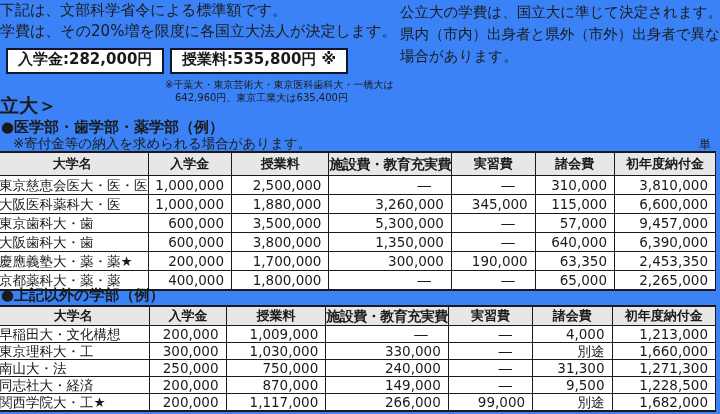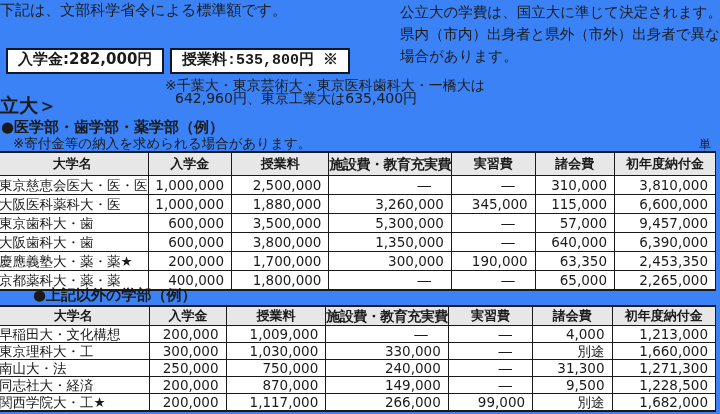--- a/index.html
+++ b/index.html
@@ -3,29 +3,29 @@
 <meta charset="utf-8">
 <style>
   html,body{margin:0;padding:0;background:#fff;}
   .page{position:relative;width:720px;height:414px;overflow:hidden;background:#3b82f6;
         color:#1a1a1a;font-family:"DejaVu Sans","Liberation Sans",sans-serif;}
   .abs{position:absolute;white-space:nowrap;}
   .n1{left:0;top:1px;font-size:15px;}
   .n2{left:0;top:22px;font-size:15px;}
   .feebox{border:2px solid #0f172a;font-weight:bold;font-size:15px;padding:0 10px 3px 10px;background:#fff;}
   .b1{left:6px;top:48px;}
-  .b2{left:170px;top:48px;font-family:Liberation Mono, monospace;}
-  .fn{left:165px;top:79px;font-size:14px;line-height:12.5px;}
+  .b2{left:170px;top:48px;}
+  .fn{left:165px;top:79px;font-size:10px;line-height:12.5px;}
   .fn .fn2{padding-left:10px;}
   .pub{left:400px;top:1px;font-size:14.5px;line-height:22px;}
   .sec{left:0;top:93px;font-size:19px;font-weight:bold;}
   .t1title{left:1px;top:118px;font-size:15px;font-weight:bold;}
   .t1note{left:13px;top:135px;font-size:13.5px;}
   .unit{left:699px;top:136px;font-size:12px;}
-  .t2title{left:1px;top:286px;font-size:15px;font-weight:bold;margin-left:32px;}
+  .t2title{left:1px;top:286px;font-size:15px;font-weight:bold;}
   table{position:absolute;left:-4px;border-collapse:collapse;table-layout:fixed;background:#fff;
         border-top:2px solid #1a1a1a;border-bottom:2px solid #1a1a1a;}
   .t1{top:151px;}
   .t2{top:305px;}
   th,td{border:1px solid #1a1a1a;overflow:hidden;white-space:nowrap;}
   th{background:#e7e7e7;font-size:13px;font-weight:bold;text-align:center;padding:0;}
   td{font-size:13.5px;text-align:right;padding:0 7px 0 0;}
   td:first-child{text-align:left;padding:0 0 0 2px;}
   td.dash{padding-right:20px;}
   th:nth-child(4){font-size:14px;letter-spacing:-0.5px;}
@@ -37,20 +37,21 @@
   .t2 th:nth-child(1){width:159px}.t2 th:nth-child(2){width:78px}.t2 th:nth-child(3){width:104px}
   .t2 th:nth-child(4){width:116px}.t2 th:nth-child(5){width:90px}.t2 th:nth-child(6){width:84px}
   .t2 th:nth-child(7){width:108px}
 </style>
 </head>
 <body>
 
 <div class="page">
 
   <div class="abs n1">下記は、文部科学省令による標準額です。</div>
+  <div class="abs n2">学費は、その20%増を限度に各国立大法人が決定します。</div>
 
   <div class="abs b1 feebox">入学金:282,000円</div>
   <div class="abs b2 feebox">授業料:535,800円 ※</div>
 
   <div class="abs fn">
     <div class="fn1">※千葉大・東京芸術大・東京医科歯科大・一橋大は</div>
     <div class="fn2">642,960円、東京工業大は635,400円</div>
   </div>
 
   <div class="abs pub">

